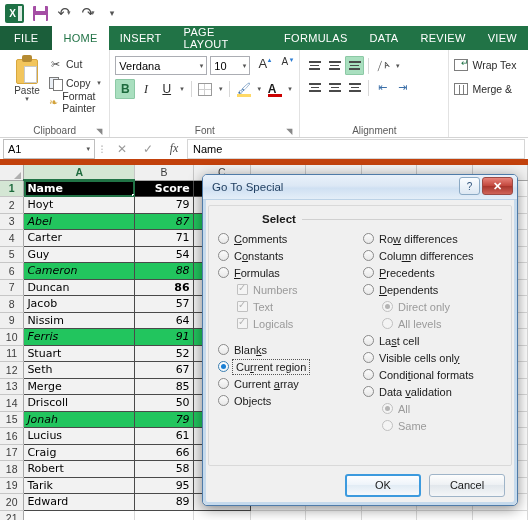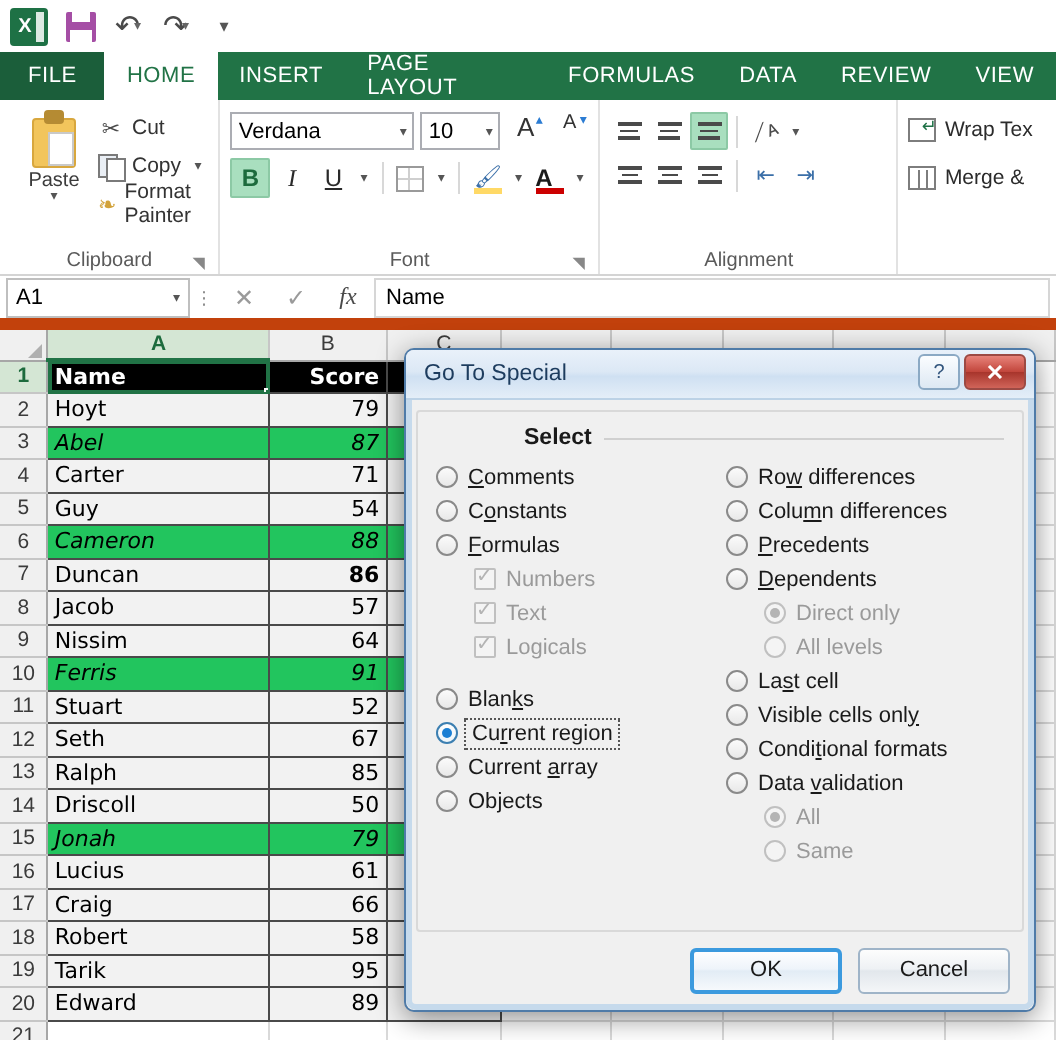--- a/index.html
+++ b/index.html
@@ -624,21 +624,21 @@
           <td class="cell num" style="width: 60px; position: relative;">67</td>
           <td class="cell num" style="width: 60px; position: relative;"></td>
           <td class="cell empty" style="width: 60px;"></td>
           <td class="cell empty" style="width: 60px;"></td>
           <td class="cell empty" style="width: 60px;"></td>
           <td class="cell empty" style="width: 60px;"></td>
           <td class="cell empty" style="width: 60px;"></td>
         </tr>
         <tr>
           <td class="rowhdr">13</td>
-          <td class="cell" style="width: 116px; position: relative;">Ralph</td>
+          <td class="cell" style="width: 116px; position: relative;">Merge</td>
           <td class="cell num" style="width: 60px; position: relative;">85</td>
           <td class="cell num" style="width: 60px; position: relative;"></td>
           <td class="cell empty" style="width: 60px;"></td>
           <td class="cell empty" style="width: 60px;"></td>
           <td class="cell empty" style="width: 60px;"></td>
           <td class="cell empty" style="width: 60px;"></td>
           <td class="cell empty" style="width: 60px;"></td>
         </tr>
         <tr>
           <td class="rowhdr">14</td>

